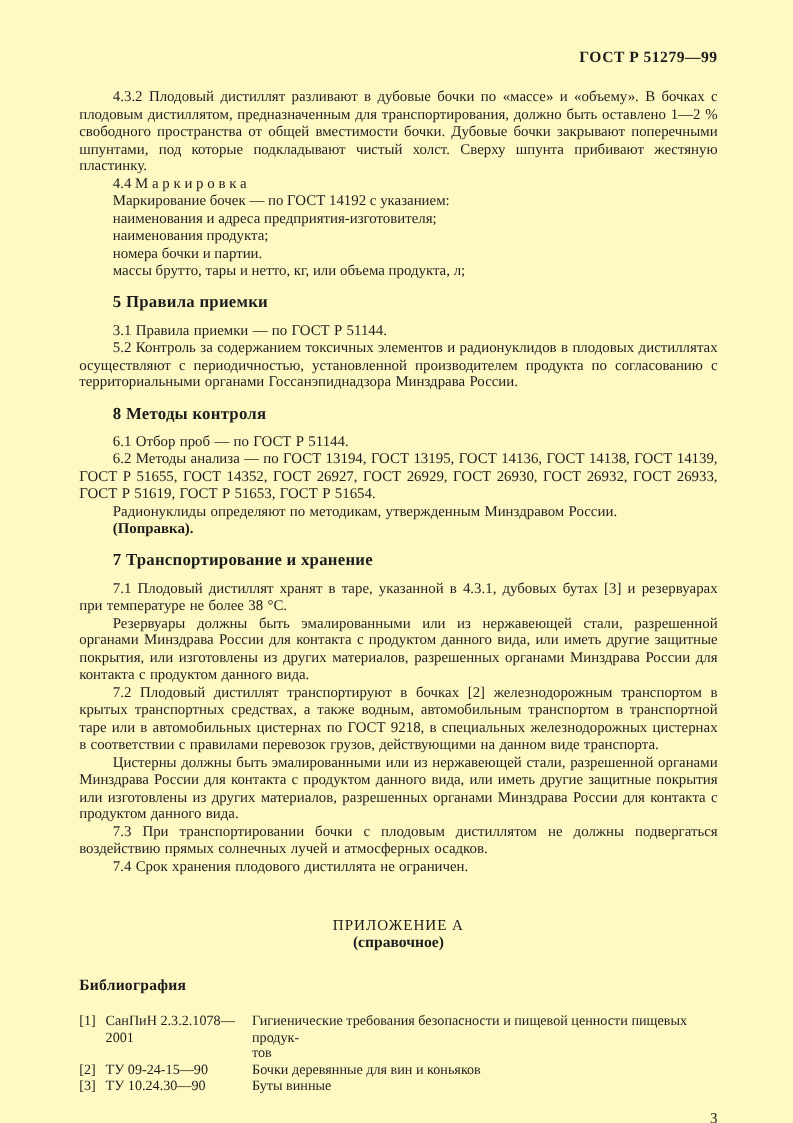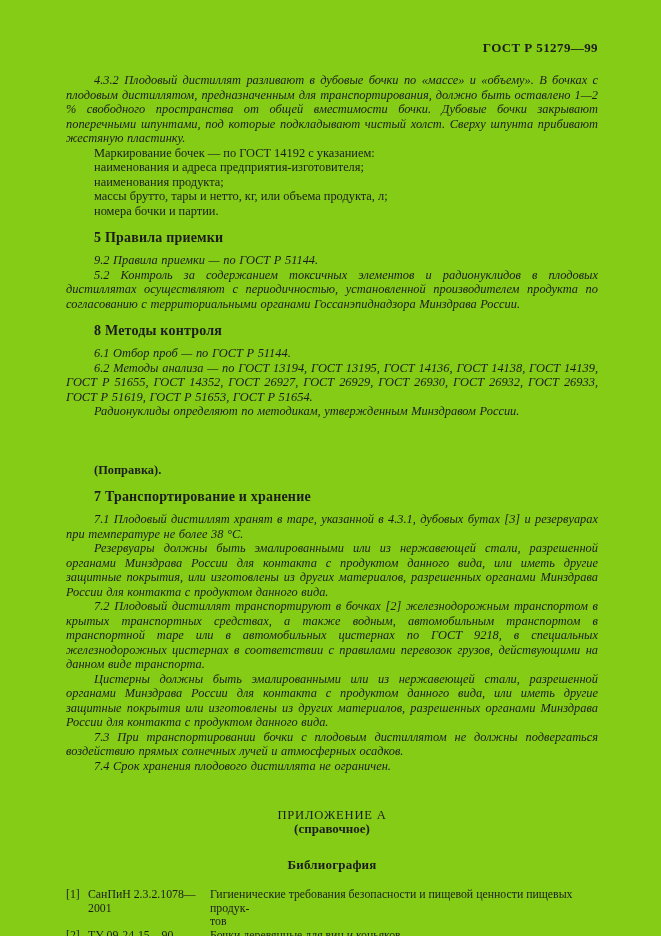--- a/index.html
+++ b/index.html
@@ -4,21 +4,21 @@
 <style>
   html, body {
     margin: 0;
     padding: 0;
     background: #ffffff;
   }
   .page {
     position: relative;
     width: 661px;
     height: 936px;
-    background: #84cc16;
+    background: #fef9c3;
     color: #1c1c1c;
     font-family: "Liberation Serif", "DejaVu Serif", serif;
     overflow: hidden;
     box-sizing: border-box;
   }
   .content {
     padding: 0 63px 0 66px;
   }
   .header-code {
     margin-top: 41px;
@@ -31,32 +31,30 @@
   .body-block {
     margin-top: 18px;
   }
   .para {
     margin: 0;
     font-size: 12.4px;
     line-height: 14.5px;
     text-align: justify;
     text-indent: 28px;
     word-spacing: 0.5px;
-    font-style: italic;
   }
   .line {
     margin: 0;
     font-size: 12.4px;
     line-height: 14.5px;
     text-align: left;
     text-indent: 28px;
   }
   .bold-line {
     font-weight: bold;
-    margin-top: 44px;
   }
   .section-title {
     margin: 11px 0 7px 0;
     padding-left: 28px;
     font-size: 14px;
     line-height: 17px;
     font-weight: bold;
     letter-spacing: 0.2px;
   }
   .annex-block {
@@ -68,21 +66,21 @@
     line-height: 14px;
     letter-spacing: 0.8px;
   }
   .annex-subtitle {
     font-size: 13px;
     line-height: 14px;
     font-weight: bold;
   }
   .bib-title {
     margin-top: 21px;
-    text-align: center;
+    text-align: left;
     font-size: 13px;
     font-weight: bold;
     letter-spacing: 0.2px;
   }
   .bib-list {
     margin-top: 15px;
   }
   .bib-row {
     display: flex;
     font-size: 11.8px;
@@ -111,28 +109,29 @@
 <body>
 
 <div class="page">
   <div class="content">
 
     <div class="header-code">ГОСТ Р 51279—99</div>
 
     <div class="body-block">
 
       <p class="para">4.3.2 Плодовый дистиллят разливают в дубовые бочки по «массе» и «объему». В бочках с плодовым дистиллятом, предназначенным для транспортирования, должно быть оставлено 1—2 % свободного пространства от общей вместимости бочки. Дубовые бочки закрывают поперечными шпунтами, под которые подкладывают чистый холст. Сверху шпунта прибивают жестяную пластинку.</p>
+      <p class="line">4.4 М а р к и р о в к а</p>
       <p class="line">Маркирование бочек — по ГОСТ 14192 с указанием:</p>
       <p class="line">наименования и адреса предприятия-изготовителя;</p>
       <p class="line">наименования продукта;</p>
+      <p class="line">номера бочки и партии.</p>
       <p class="line">массы брутто, тары и нетто, кг, или объема продукта, л;</p>
-      <p class="line">номера бочки и партии.</p>
 
       <h2 class="section-title">5 Правила приемки</h2>
-      <p class="para">9.2 Правила приемки — по ГОСТ Р 51144.</p>
+      <p class="para">3.1 Правила приемки — по ГОСТ Р 51144.</p>
       <p class="para">5.2 Контроль за содержанием токсичных элементов и радионуклидов в плодовых дистиллятах осуществляют с периодичностью, установленной производителем продукта по согласованию с территориальными органами Госсанэпиднадзора Минздрава России.</p>
 
       <h2 class="section-title">8 Методы контроля</h2>
       <p class="para">6.1 Отбор проб — по ГОСТ Р 51144.</p>
       <p class="para">6.2 Методы анализа — по ГОСТ 13194, ГОСТ 13195, ГОСТ 14136, ГОСТ 14138, ГОСТ 14139, ГОСТ Р 51655, ГОСТ 14352, ГОСТ 26927, ГОСТ 26929, ГОСТ 26930, ГОСТ 26932, ГОСТ 26933, ГОСТ Р 51619, ГОСТ Р 51653, ГОСТ Р 51654.</p>
       <p class="para">Радионуклиды определяют по методикам, утвержденным Минздравом России.</p>
       <p class="line bold-line">(Поправка).</p>
 
       <h2 class="section-title">7 Транспортирование и хранение</h2>
       <p class="para">7.1 Плодовый дистиллят хранят в таре, указанной в 4.3.1, дубовых бутах [3] и резервуарах при температуре не более 38 °С.</p>

